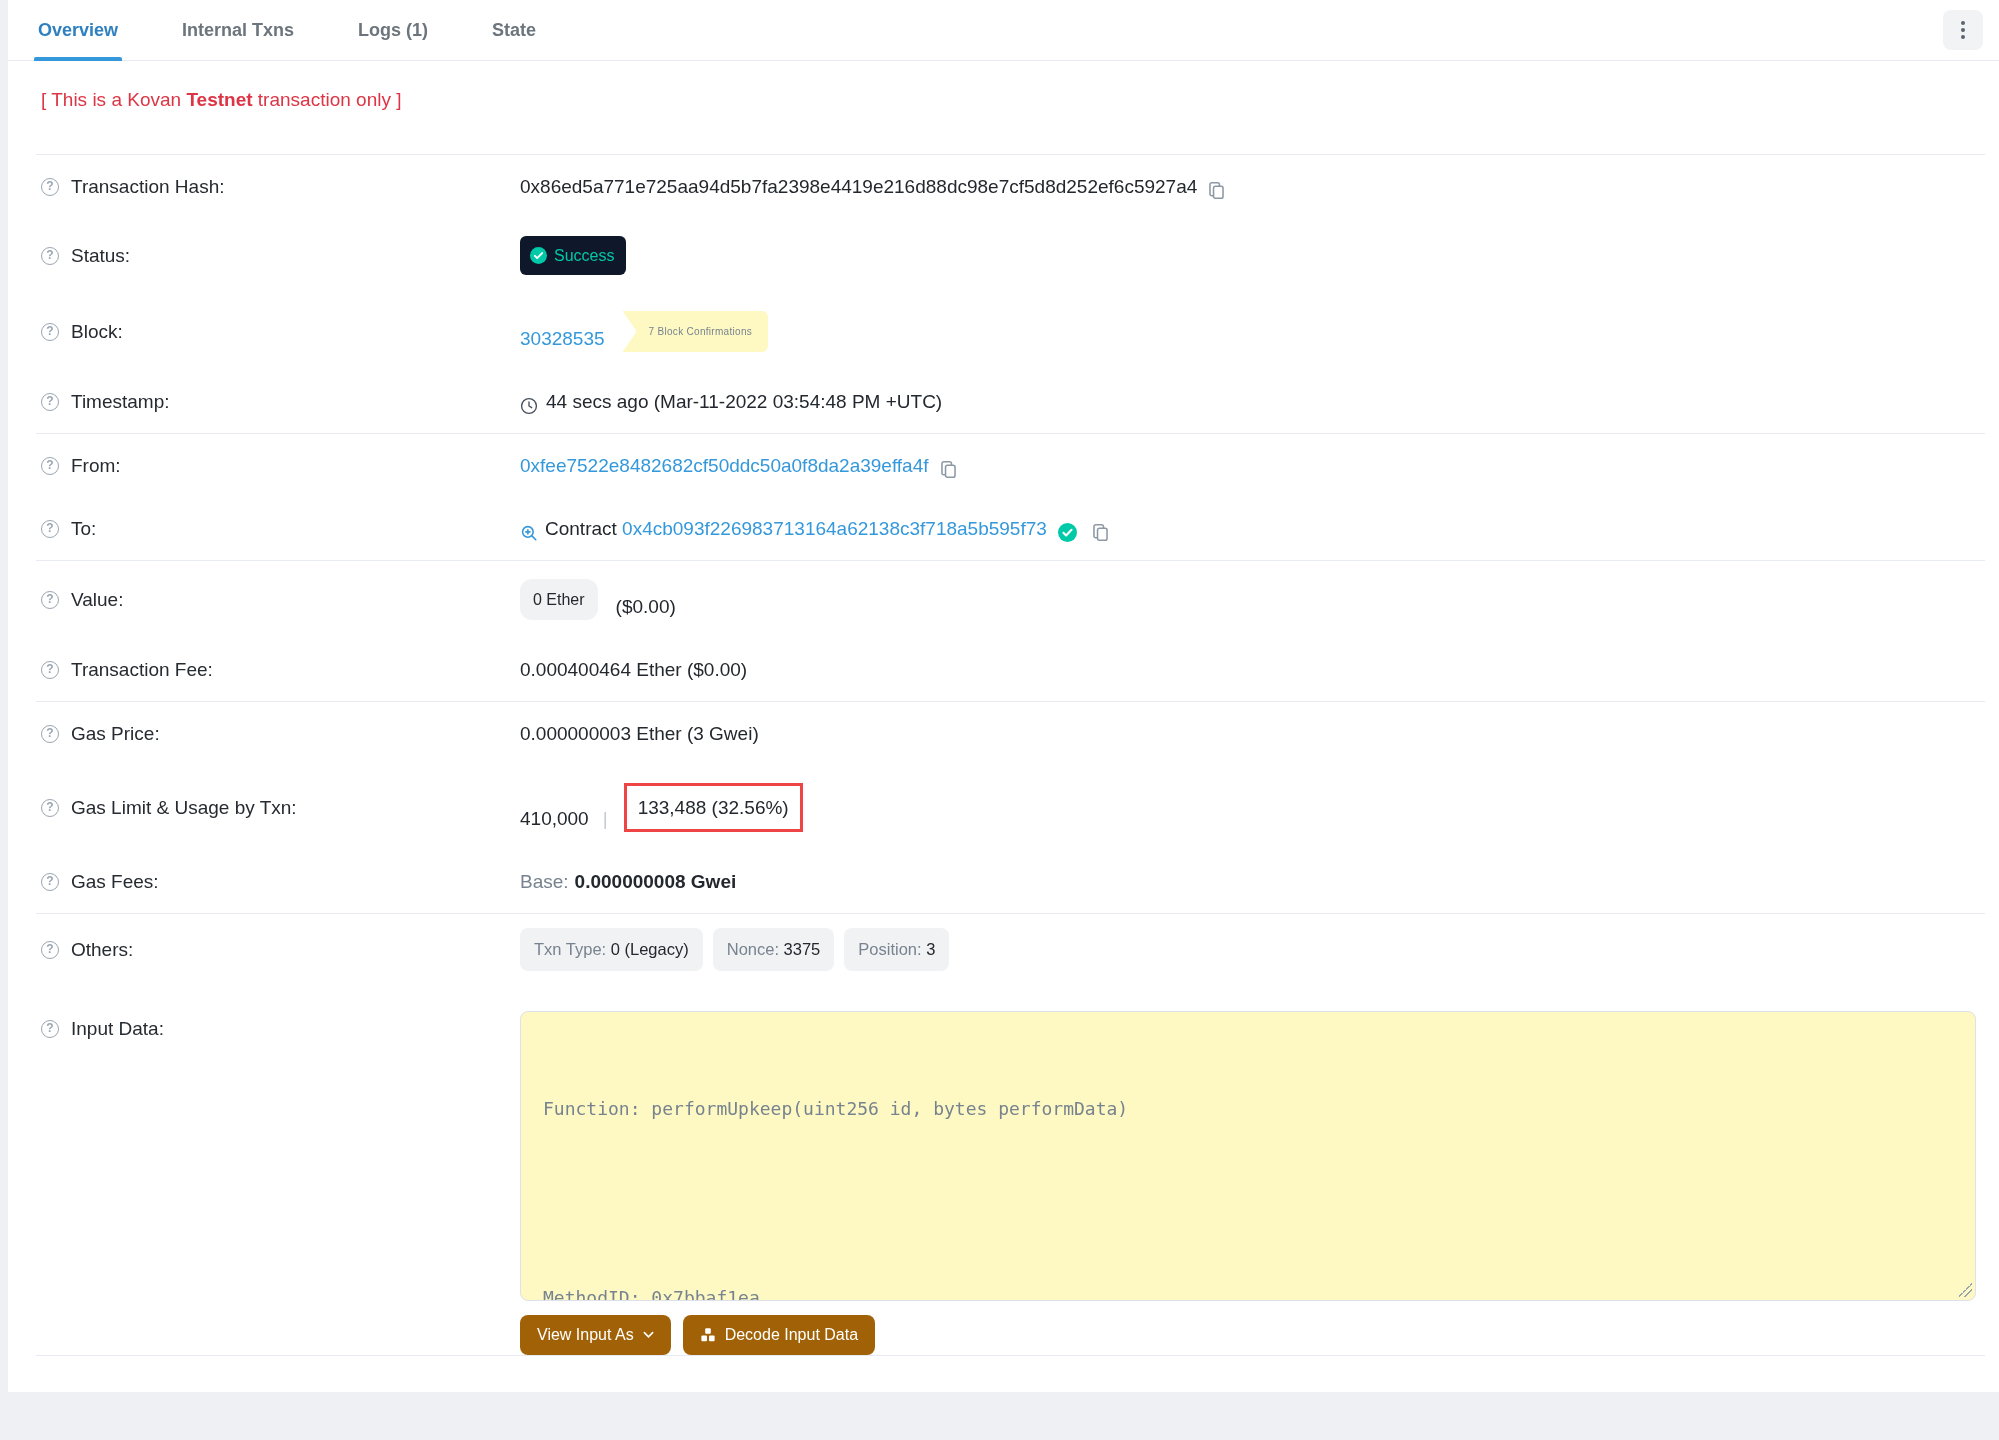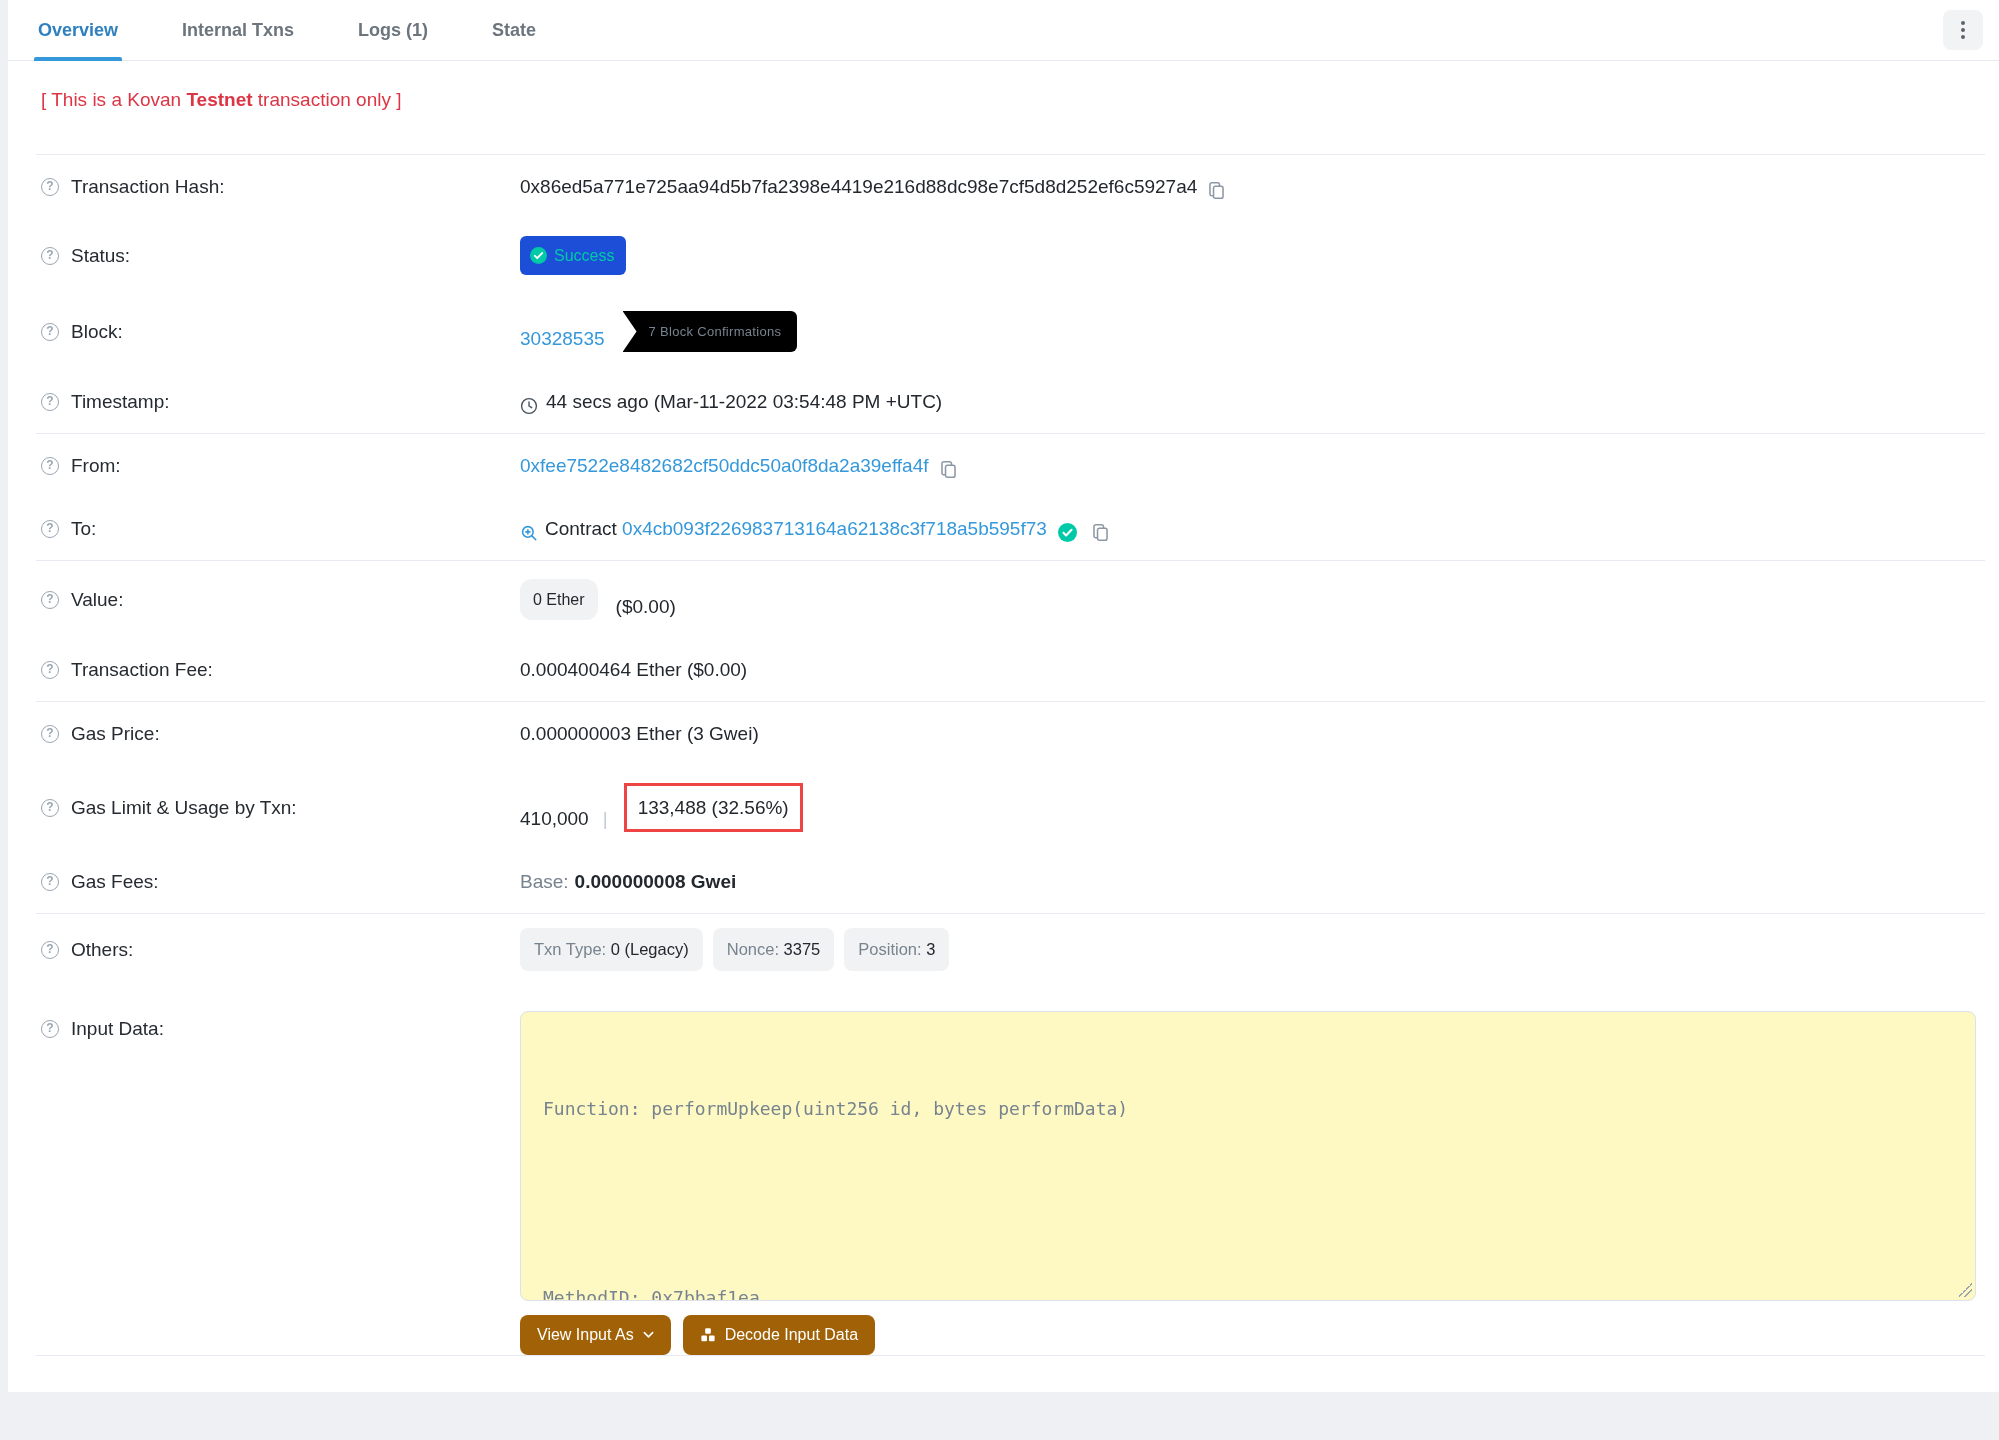--- a/index.html
+++ b/index.html
@@ -73,27 +73,27 @@
     flex:0 0 18px; cursor:pointer;
   }
 
   .icon-btn { background:none; border:none; cursor:pointer; display:inline-flex; align-items:center; padding:0; }
 
   a.link { color:#3498db; text-decoration:none; cursor:pointer; }
 
   
   .badge-success {
     display:inline-flex; align-items:center; gap:7px;
-    background:#1d4ed8; color:#00c9a7;
+    background:#0f172a; color:#00c9a7;
     border-radius:6px; padding:6px 12px 6px 10px; font-size:16px; font-weight:500;
   }
   .badge-confirm {
     display:inline-block; margin-left:18px;
-    background:#000000; color:#77838f;
-    font-size:13px; font-weight:500; letter-spacing:.3px;
+    background:#fef9c3; color:#77838f;
+    font-size:10px; font-weight:500; letter-spacing:.3px;
     padding:7px 16px 7px 26px; border-radius:0 6px 6px 0;
     clip-path:polygon(0 0,100% 0,100% 100%,0 100%,14px 50%);
   }
   .badge-gray {
     background:#f1f2f4; border-radius:12px; padding:7px 13px;
     font-size:16px; color:#23282e;
   }
   .badge-pill {
     background:#f1f2f4; border-radius:8px; padding:8px 14px;
     font-size:16.5px; margin-right:10px; white-space:nowrap;

